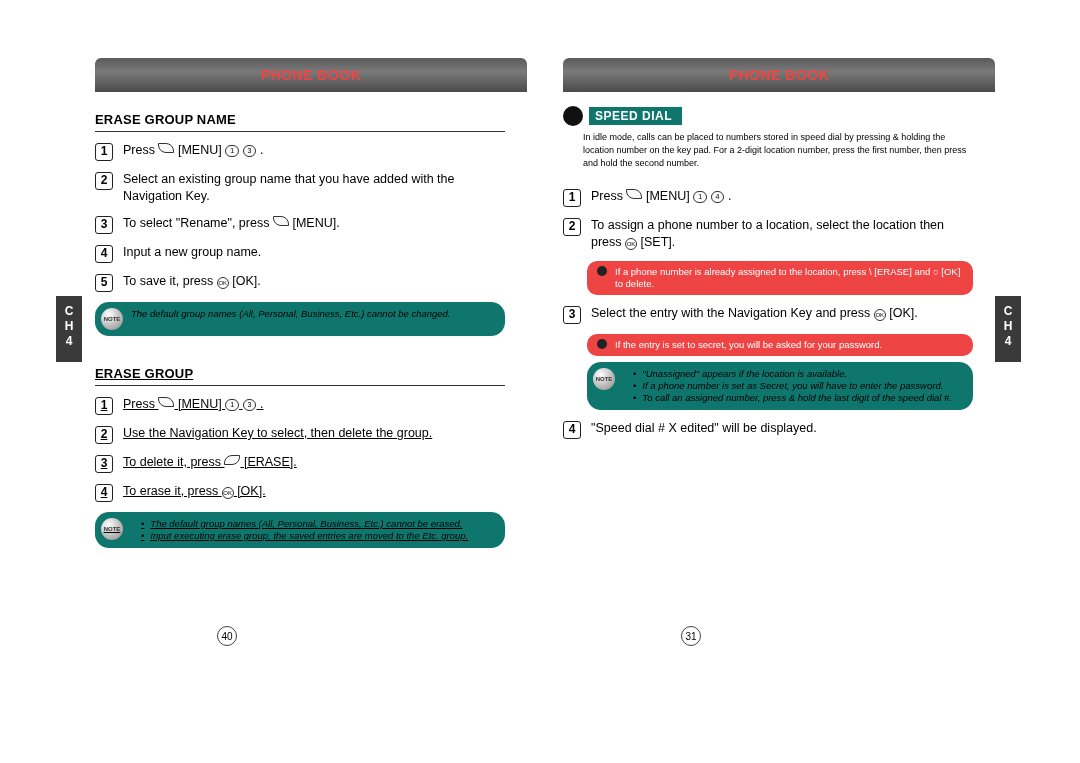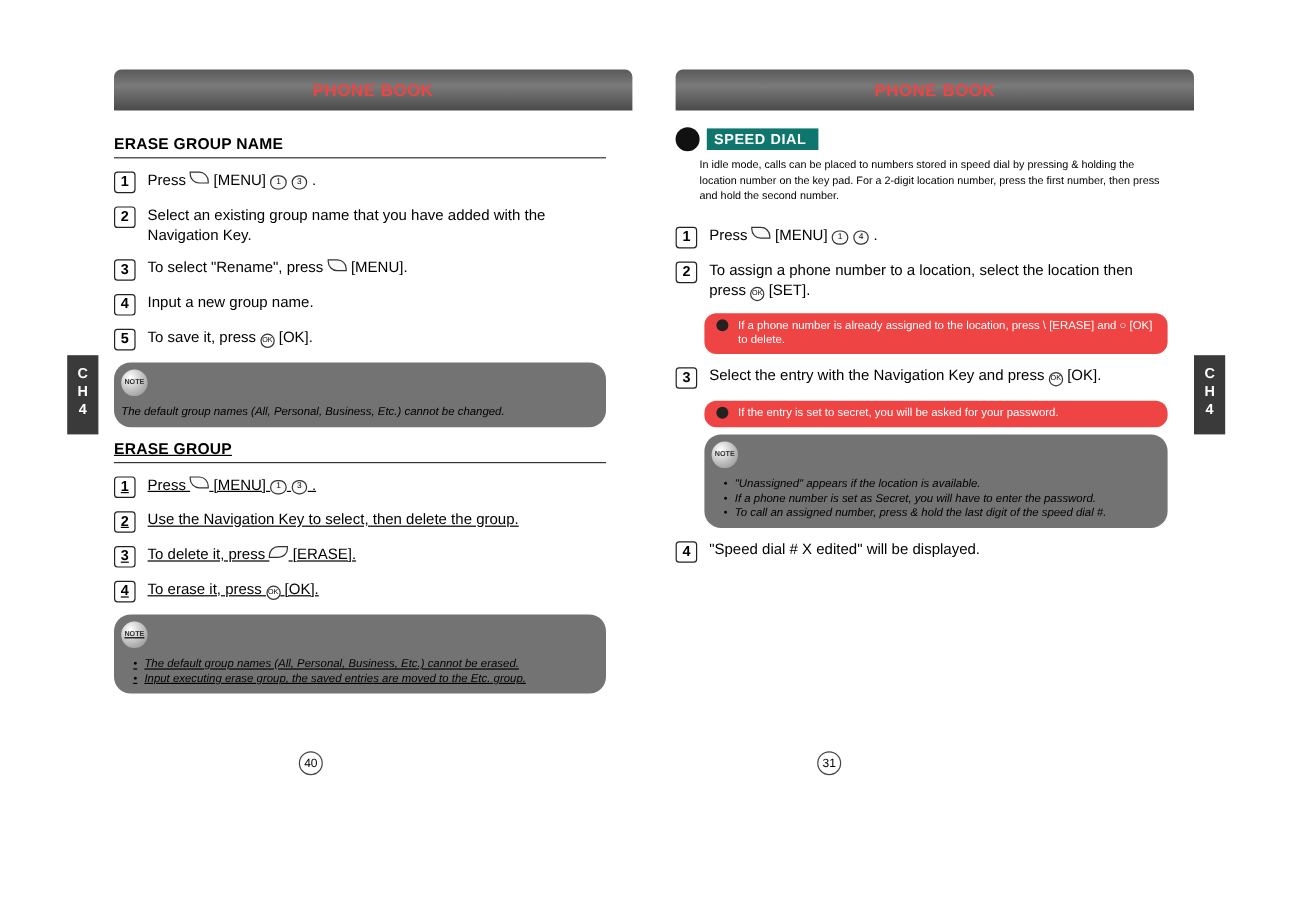--- a/index.html
+++ b/index.html
@@ -146,28 +146,27 @@
     vertical-align: 1px;
     background: #fafafa;
   }
   .key-soft.r { border-radius: 8px 0 8px 0; }
 
   
   .note {
     display: flex;
     align-items: flex-start;
     gap: 8px;
-    background: #737373;
+    background: #0f766e;
     border-radius: 14px;
     padding: 6px 10px 6px 6px;
     margin: 6px 0 4px 0;
     font-style: italic;
     font-size: 9.5px;
     line-height: 12px;
-    flex-direction: column;
   }
   .note-ic {
     width: 22px; height: 22px;
     border-radius: 50%;
     background: radial-gradient(circle at 35% 30%, #fff, #bbb 55%, #888 100%);
     flex-shrink: 0;
     font-size: 6px;
     font-weight: bold;
     font-style: normal;
     text-align: center;
@@ -200,21 +199,21 @@
   .pnum {
     position: absolute;
     top: 626px;
     width: 20px; height: 20px;
     border: 1px solid #444;
     border-radius: 50%;
     font-size: 10px;
     line-height: 19px;
     text-align: center;
   }
-  .pnum.left  { left: 249px; }
+  .pnum.left  { left: 217px; }
   .pnum.right { left: 681px; }
 
   ul.b { list-style: none; padding-left: 10px; }
   ul.b li::before { content: "•"; margin-right: 6px; }
 </style>
 </head>
 <body>
 
 <div class="ch-tab left">
   <div>C</div>

